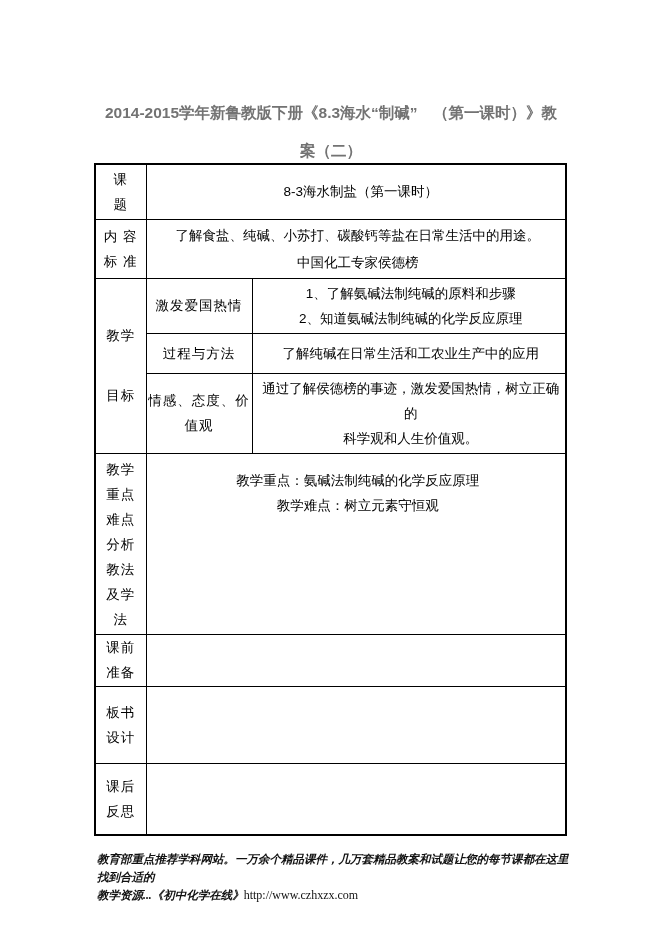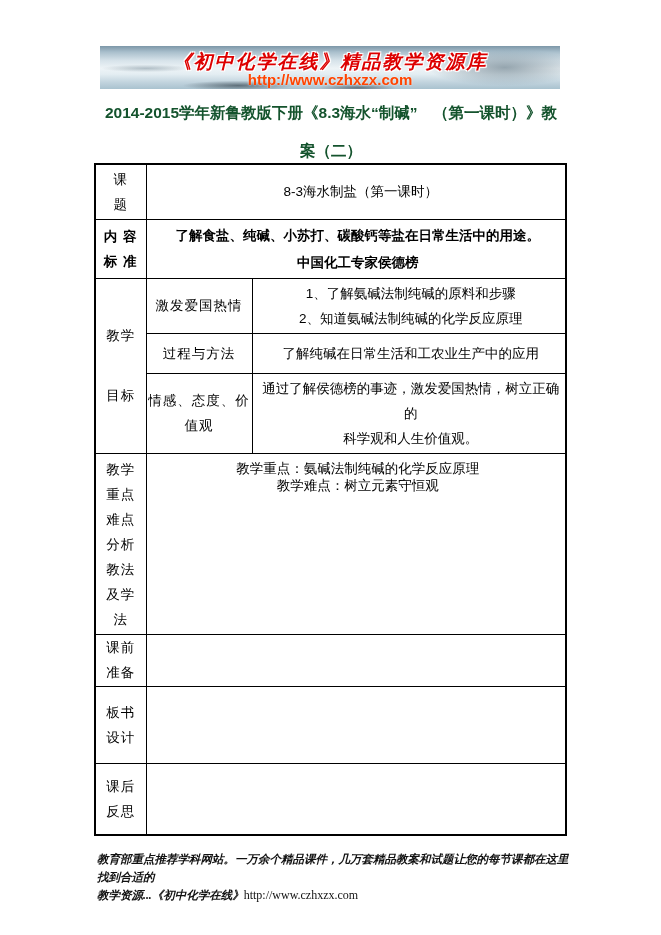--- a/index.html
+++ b/index.html
@@ -43,21 +43,21 @@
     text-shadow: 0 0 2px rgba(255,255,255,0.9);
     white-space: nowrap;
   }
 
   
   .doc-title {
     position: absolute;
     left: 91px; top: 94px;
     width: 480px;
     text-align: center;
-    color: #14532d;
+    color: #737373;
     font-weight: bold;
     font-size: 15.5px;
     line-height: 38px;
     white-space: pre-line;
   }
 
   
   table.plan {
     position: absolute;
     left: 94px; top: 163px;
@@ -81,24 +81,24 @@
   td.ct {
     vertical-align: middle;
     white-space: pre-line;
     line-height: 27px;
     padding: 2px 3px 2px 7px;
     text-align: center;
   }
   td.ct.center { text-align: center; padding-left: 13px; }
   td.lbl.spread { line-height: 60px; }
   td.lbl.toplist { vertical-align: top; padding-top: 3px; line-height: 25px; }
-  td.ct.top { vertical-align: top; padding-top: 6px; line-height: 17px; }
+  td.ct.top { vertical-align: top; padding-top: 14px; line-height: 25px; }
 
   tr.r-topic   td { height: 55px; }
-  tr.r-std     td { height: 55px; font-weight: bold; }
+  tr.r-std     td { height: 55px; }
   tr.r-goal1   td { height: 50px; line-height: 25px; }
   tr.r-goal2   td { height: 40px; }
   tr.r-goal3   td { height: 53px; line-height: 25px; }
   tr.r-focus   td { height: 181px; }
   tr.r-prep    td { height: 52px; }
   tr.r-board   td { height: 77px; margin-left: 8px; }
   tr.r-reflect td { height: 72px; }
 
   
   .footer {
@@ -117,24 +117,20 @@
     font-weight: normal;
     font-size: 12px;
     font-family: "Liberation Serif", serif;
   }
 </style>
 </head>
 <body>
 
 <div class="page">
 
-  <div class="banner">
-    <div class="banner-title">《初中化学在线》精品教学资源库</div>
-    <div class="banner-url">http://www.czhxzx.com</div>
-  </div>
 
   <div class="doc-title">2014-2015学年新鲁教版下册《8.3海水“制碱”　（第一课时）》教
 案（二）</div>
 
   <table class="plan">
     <colgroup>
         <col class="c1">
         <col class="c2">
         <col>
       </colgroup>

